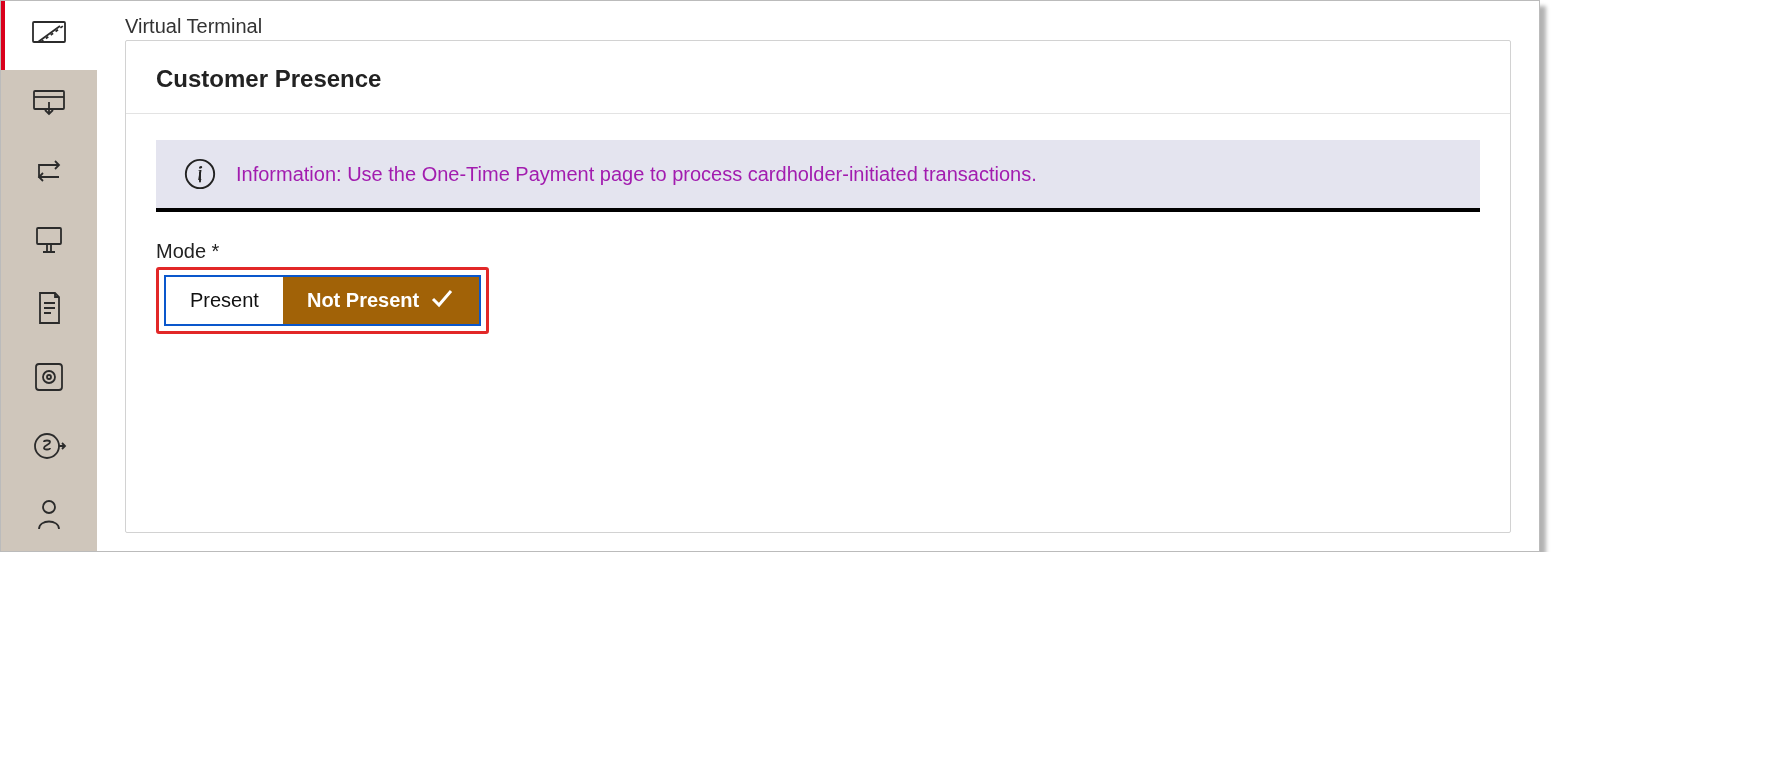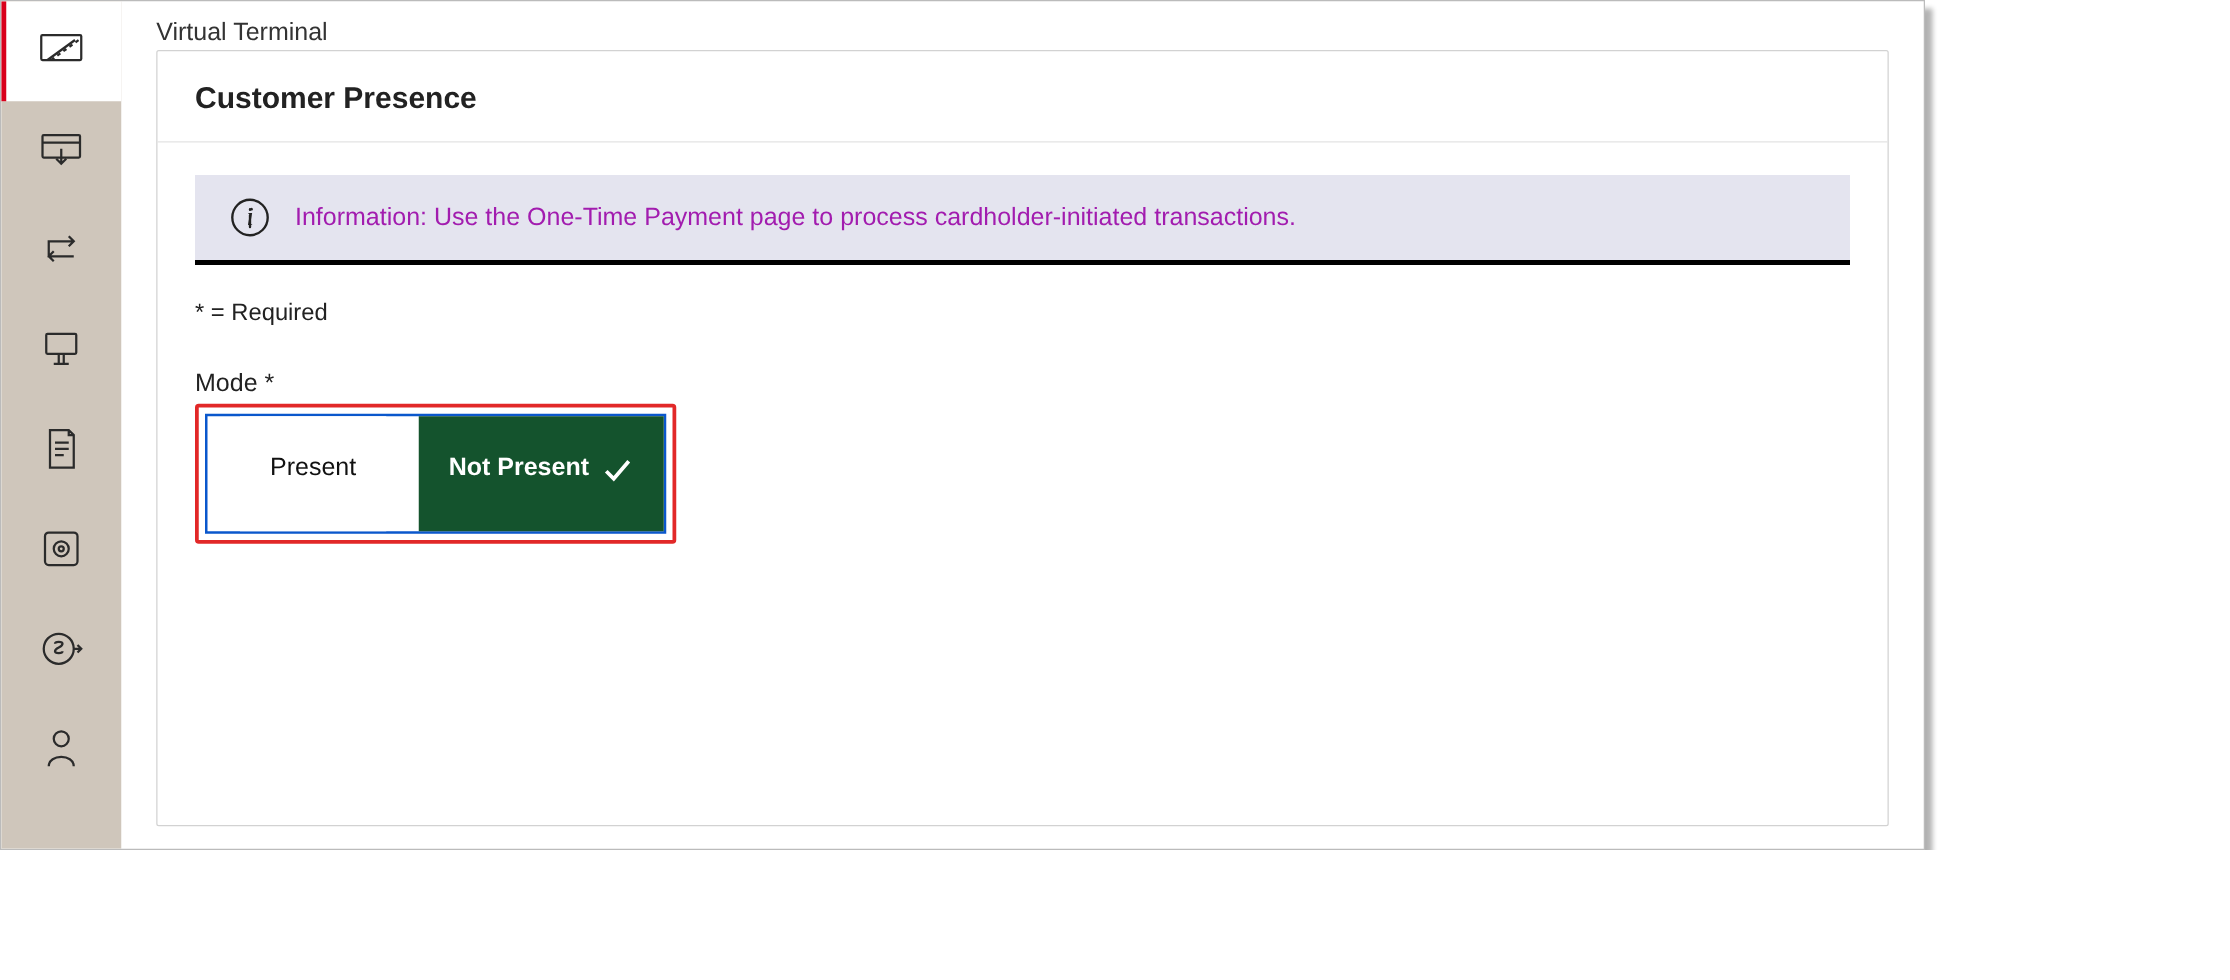--- a/index.html
+++ b/index.html
@@ -4,21 +4,21 @@
   <style>
     * { box-sizing: border-box; margin: 0; padding: 0; }
     body {
       font-family: Arial, Helvetica, sans-serif;
       background: #fff;
       color: #222;
       font-size: 16px;
     }
     .frame {
       width: 1540px;
-      height: 680px;
+      height: 552px;
       border: 1px solid #bbb;
       box-shadow: 6px 6px 4px rgba(0,0,0,0.3);
       display: flex;
       overflow: hidden;
       position: relative;
       background: #fff;
     }
     
     .sidebar {
       width: 96px;
@@ -104,36 +104,35 @@
       display: inline-block;
       border: 3px solid #e22828;
       padding: 5px;
       border-radius: 3px;
     }
     .toggle {
       display: flex;
       border: 2px solid #0a57cc;
     }
     .toggle-option {
-      padding: 30px 24px;
+      padding: 8px 24px;
       font-size: 20px;
       font-weight: 600;
       cursor: pointer;
       display: flex;
-      align-items: flex-start;
+      align-items: center;
       gap: 10px;
-      margin-left: 26px;
     }
     .toggle-option.inactive {
       background: #fff;
       color: #111;
       font-weight: 400;
     }
     .toggle-option.active {
-      background: #14532d;
+      background: #a16207;
       color: #fff;
     }
     .checkmark svg { width: 26px; height: 26px; stroke: #fff; stroke-width: 3; fill: none; }
   </style>
 </head>
 <body>
 
 <div class="frame">
 
   <div class="sidebar">
@@ -216,21 +215,20 @@
           <span class="icon-wrap">
             <svg viewBox="0 0 36 36">
                 <circle cx="18" cy="18" r="15"></circle>
                 <path d="M18 11 L18 11.5 M18 16 L18 26" stroke-linecap="round"></path>
                 <text x="18" y="24" font-family="serif" font-style="italic" font-size="22" text-anchor="middle" stroke="none" fill="#222">i</text>
               </svg>
           </span>
           <span class="text">Information: Use the One-Time Payment page to process cardholder-initiated transactions.</span>
         </div>
 
-        <div class="required-note">* = Required</div>
 
         <div class="field-label">Mode *</div>
 
         <div class="toggle-wrap">
           <div class="toggle">
             <div class="toggle-option inactive">
               <span>Present</span>
             </div>
             <div class="toggle-option active">
               <span>Not Present</span>

